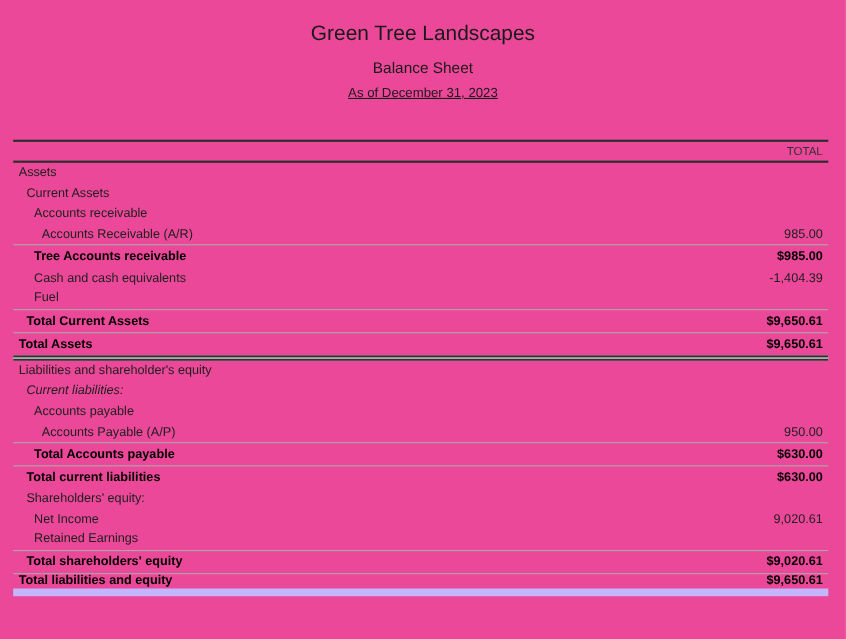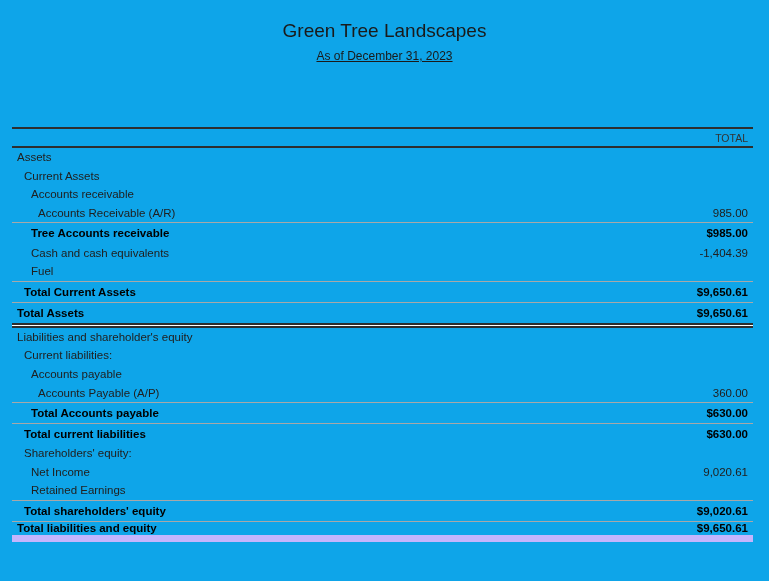--- a/index.html
+++ b/index.html
@@ -6,21 +6,21 @@
     margin: 0;
     padding: 0;
     background: #ffffff;
     font-family: "Liberation Sans", sans-serif;
     color: #202020;
   }
   .page {
     position: relative;
     width: 769px;
     height: 581px;
-    background: #0ea5e9;
+    background: #ec4899;
     overflow: hidden;
   }
   .report-header {
     position: absolute;
     top: 0; left: 0; right: 0;
     text-align: center;
   }
   .company-name {
     margin-top: 20px;
     font-size: 19px;
@@ -89,20 +89,21 @@
     background: #ffffff;
   }
 </style>
 </head>
 <body>
 
 <div class="page">
 
   <div class="report-header">
     <div class="company-name">Green Tree Landscapes</div>
+    <div class="report-title">Balance Sheet</div>
     <div class="report-date">As of December 31, 2023</div>
   </div>
 
   <div class="table">
     <div class="table-header-row">
       <span class="total-col-header">TOTAL</span>
     </div>
     <div id="rows-container">
         <div class="row plain">
           <span class="label" style="padding-left: 5px;">Assets</span>
@@ -139,30 +140,30 @@
         <div class="row total">
           <span class="label" style="padding-left: 5px;">Total Assets</span>
           <span class="value">$9,650.61</span>
         </div>
         <div class="double-rule"></div>
         <div class="row plain">
           <span class="label" style="padding-left: 5px;">Liabilities and shareholder's equity</span>
           <span class="value"></span>
         </div>
         <div class="row plain">
-          <span class="label" style="padding-left: 12px;">Current liabilities:</span>
+          <span class="label" style="padding-left: 12px; font-style: italic;">Current liabilities:</span>
           <span class="value"></span>
         </div>
         <div class="row plain">
           <span class="label" style="padding-left: 19px;">Accounts payable</span>
           <span class="value"></span>
         </div>
         <div class="row plain">
           <span class="label" style="padding-left: 26px;">Accounts Payable (A/P)</span>
-          <span class="value">360.00</span>
+          <span class="value">950.00</span>
         </div>
         <div class="row total">
           <span class="label" style="padding-left: 19px;">Total Accounts payable</span>
           <span class="value">$630.00</span>
         </div>
         <div class="row total">
           <span class="label" style="padding-left: 12px;">Total current liabilities</span>
           <span class="value">$630.00</span>
         </div>
         <div class="row plain">

